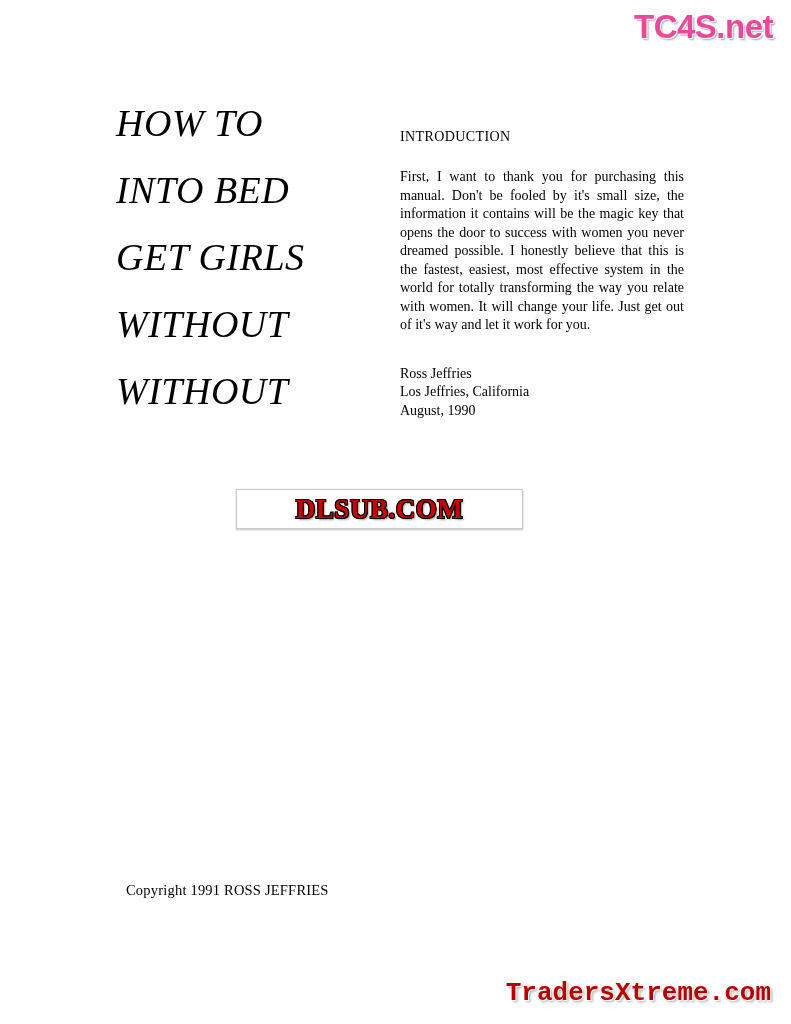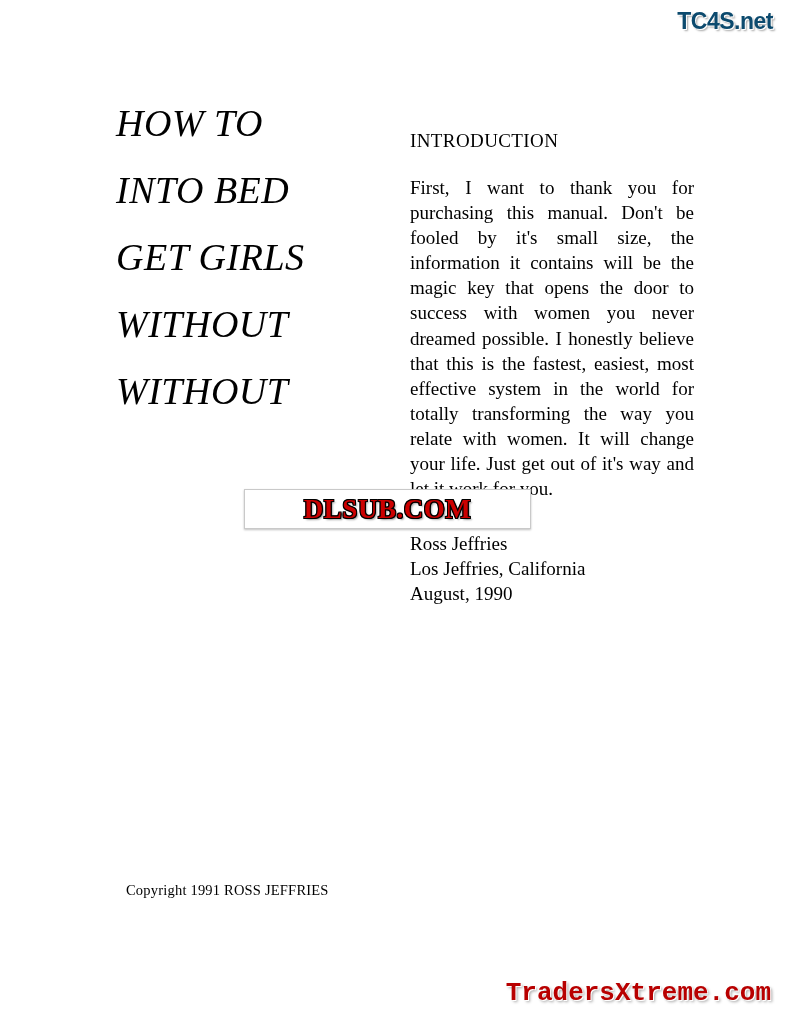--- a/index.html
+++ b/index.html
@@ -16,23 +16,23 @@
     color: #000000;
   }
 
   
   .site-mark {
     position: absolute;
     top: 8px;
     right: 18px;
     font-family: "Liberation Sans", sans-serif;
     font-weight: bold;
-    font-size: 23px;
+    font-size: 33px;
     letter-spacing: -0.5px;
-    color: #0c4a6e;
+    color: #ec4899;
     text-shadow:
        1px 1px 0 #ffffff,
        2px 2px 2px rgba(0,0,0,0.35);
     white-space: nowrap;
   }
 
   
   .title-block {
     position: absolute;
     left: 116px;
@@ -46,45 +46,45 @@
   }
   .title-line {
     display: block;
     margin-bottom: 29px;
     white-space: nowrap;
   }
 
   
   .intro-col {
     position: absolute;
-    left: 410px;
+    left: 400px;
     top: 128px;
     width: 284px;
-    font-size: 19px;
+    font-size: 14px;
     line-height: 1.32;
   }
   .intro-heading {
     letter-spacing: 0.4px;
     margin-bottom: 22px;
   }
   .intro-body {
     text-align: justify;
     margin-bottom: 30px;
     margin-top: 9px;
   }
   .sig-block {
     margin-top: 15px;
     line-height: 1.32;
   }
   .sig-line { display: block; }
 
   
   .dlsub {
     position: absolute;
-    left: 244px;
+    left: 236px;
     top: 489px;
     width: 285px;
     height: 38px;
     background: #ffffff;
     border: 1px solid #c9c9c9;
     box-shadow: 0 1px 2px rgba(0,0,0,0.25);
     display: flex;
     align-items: center;
     justify-content: center;
   }

